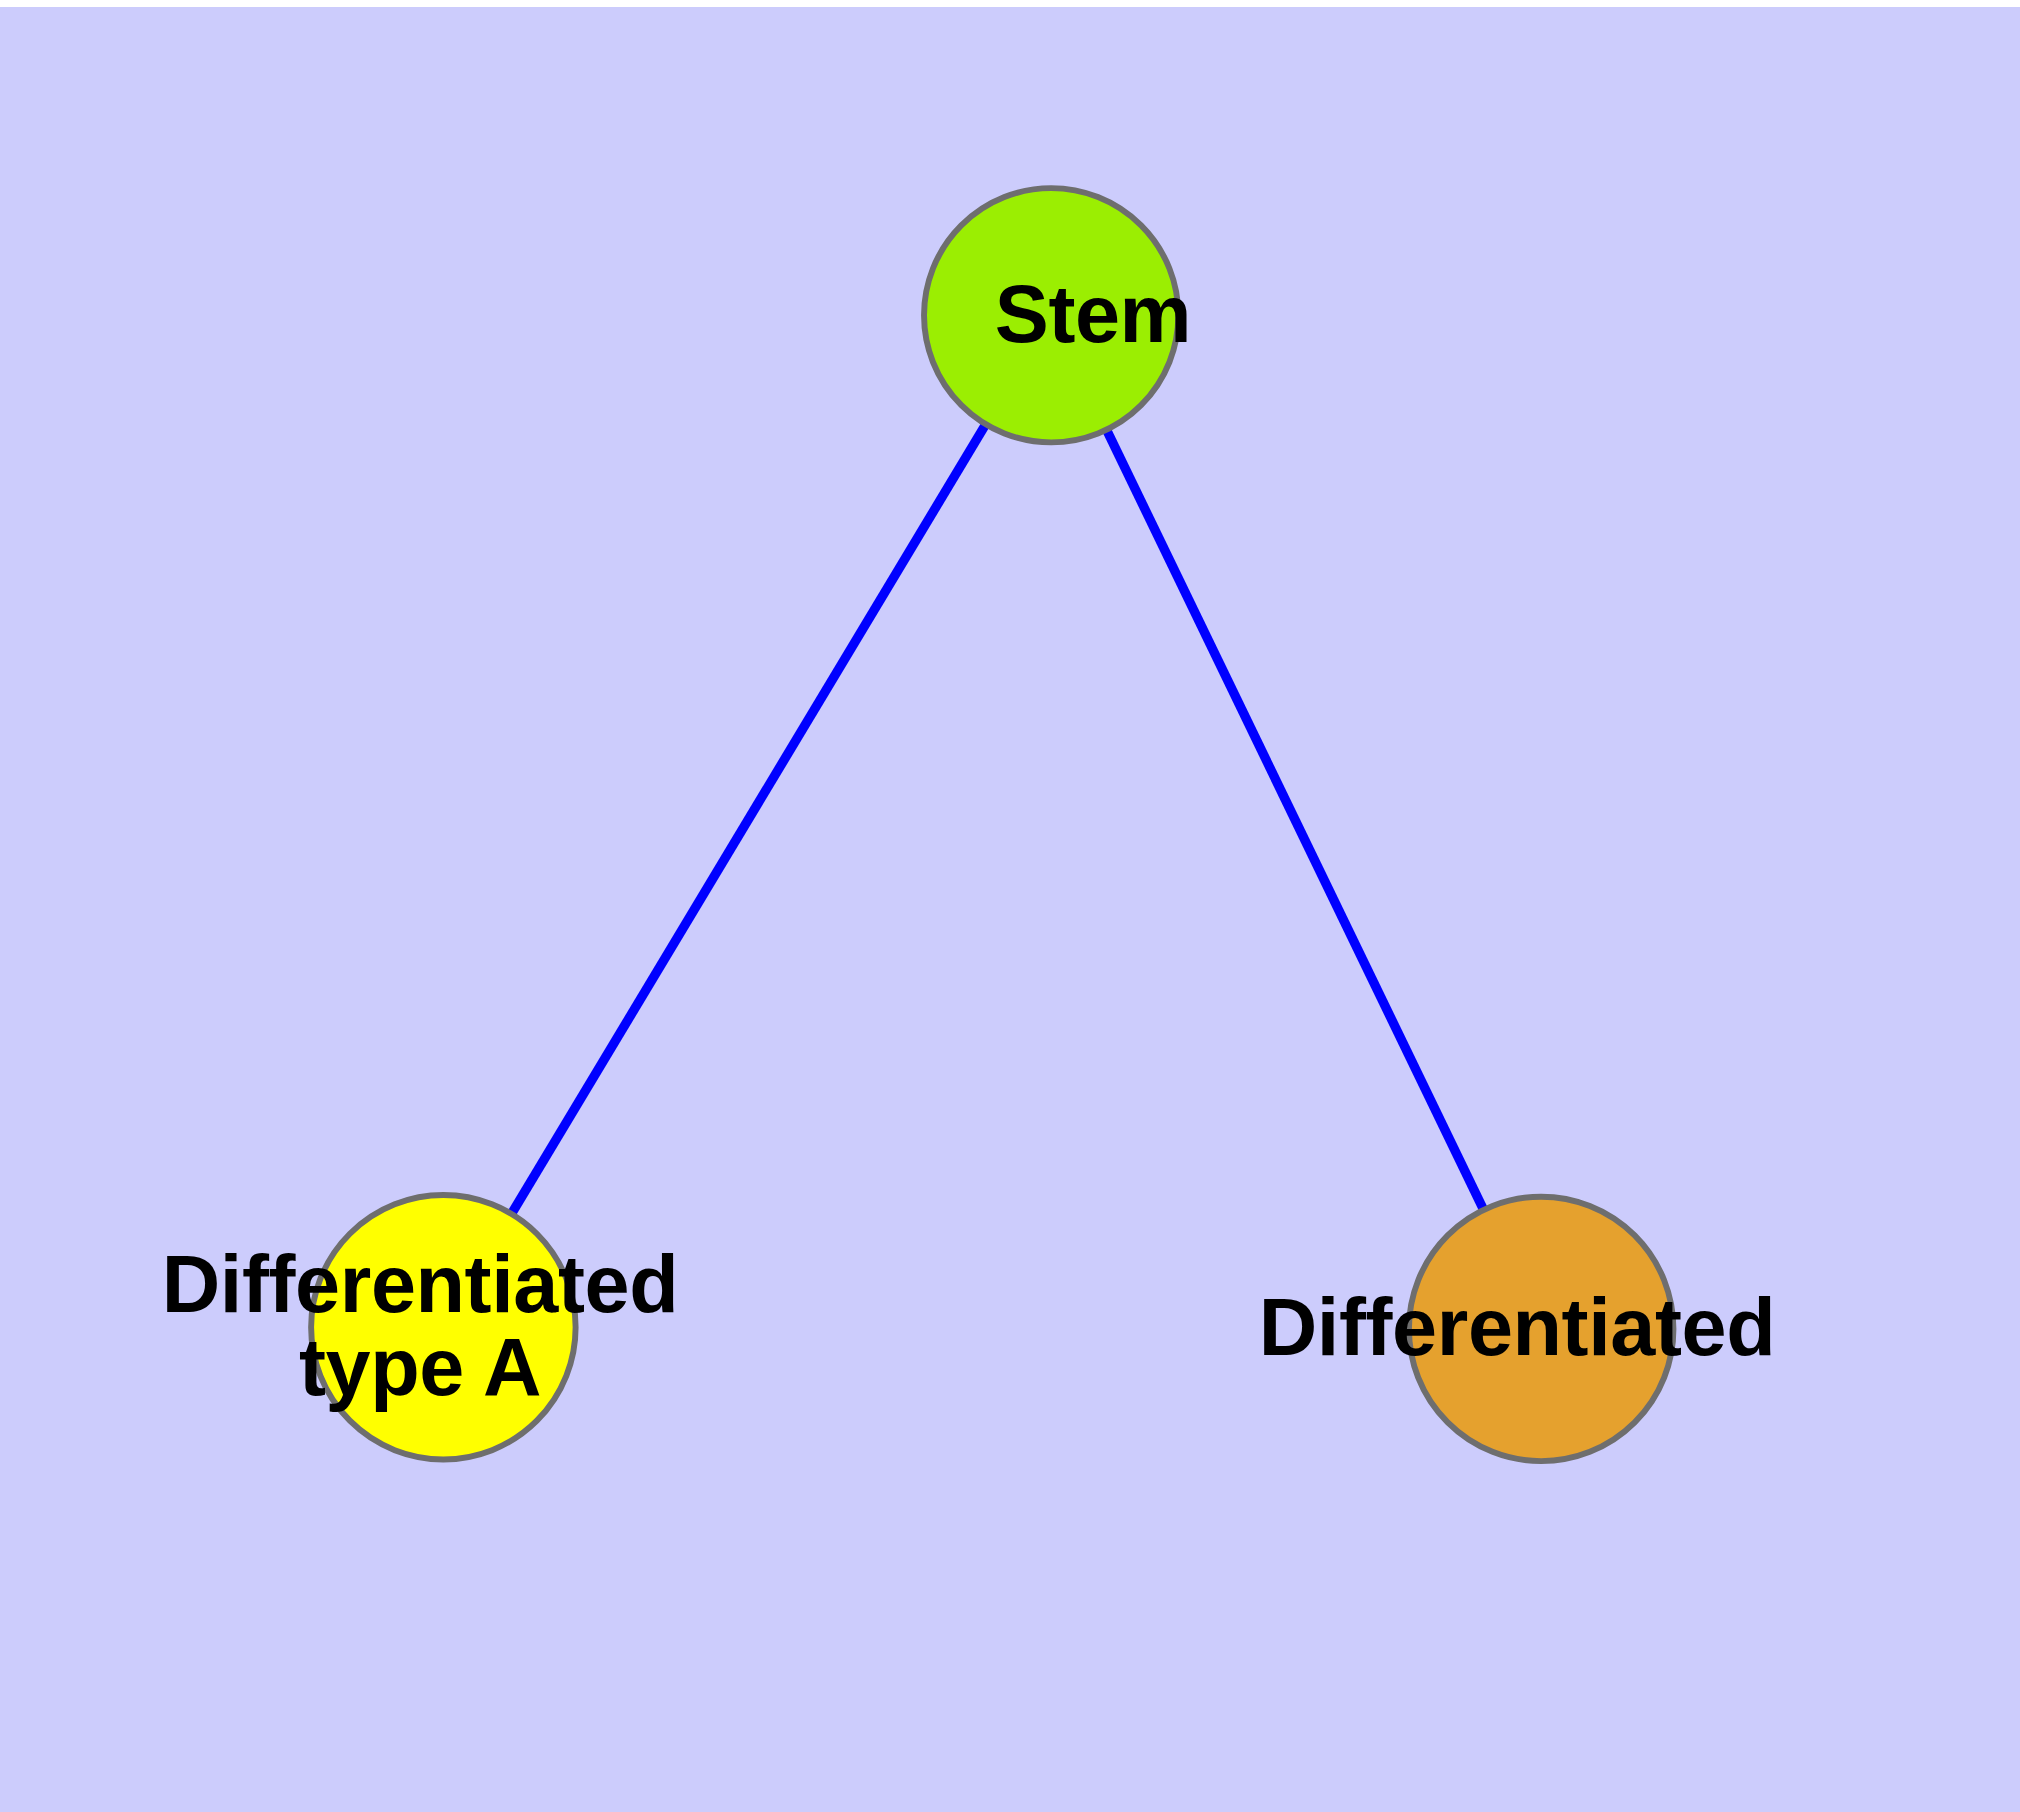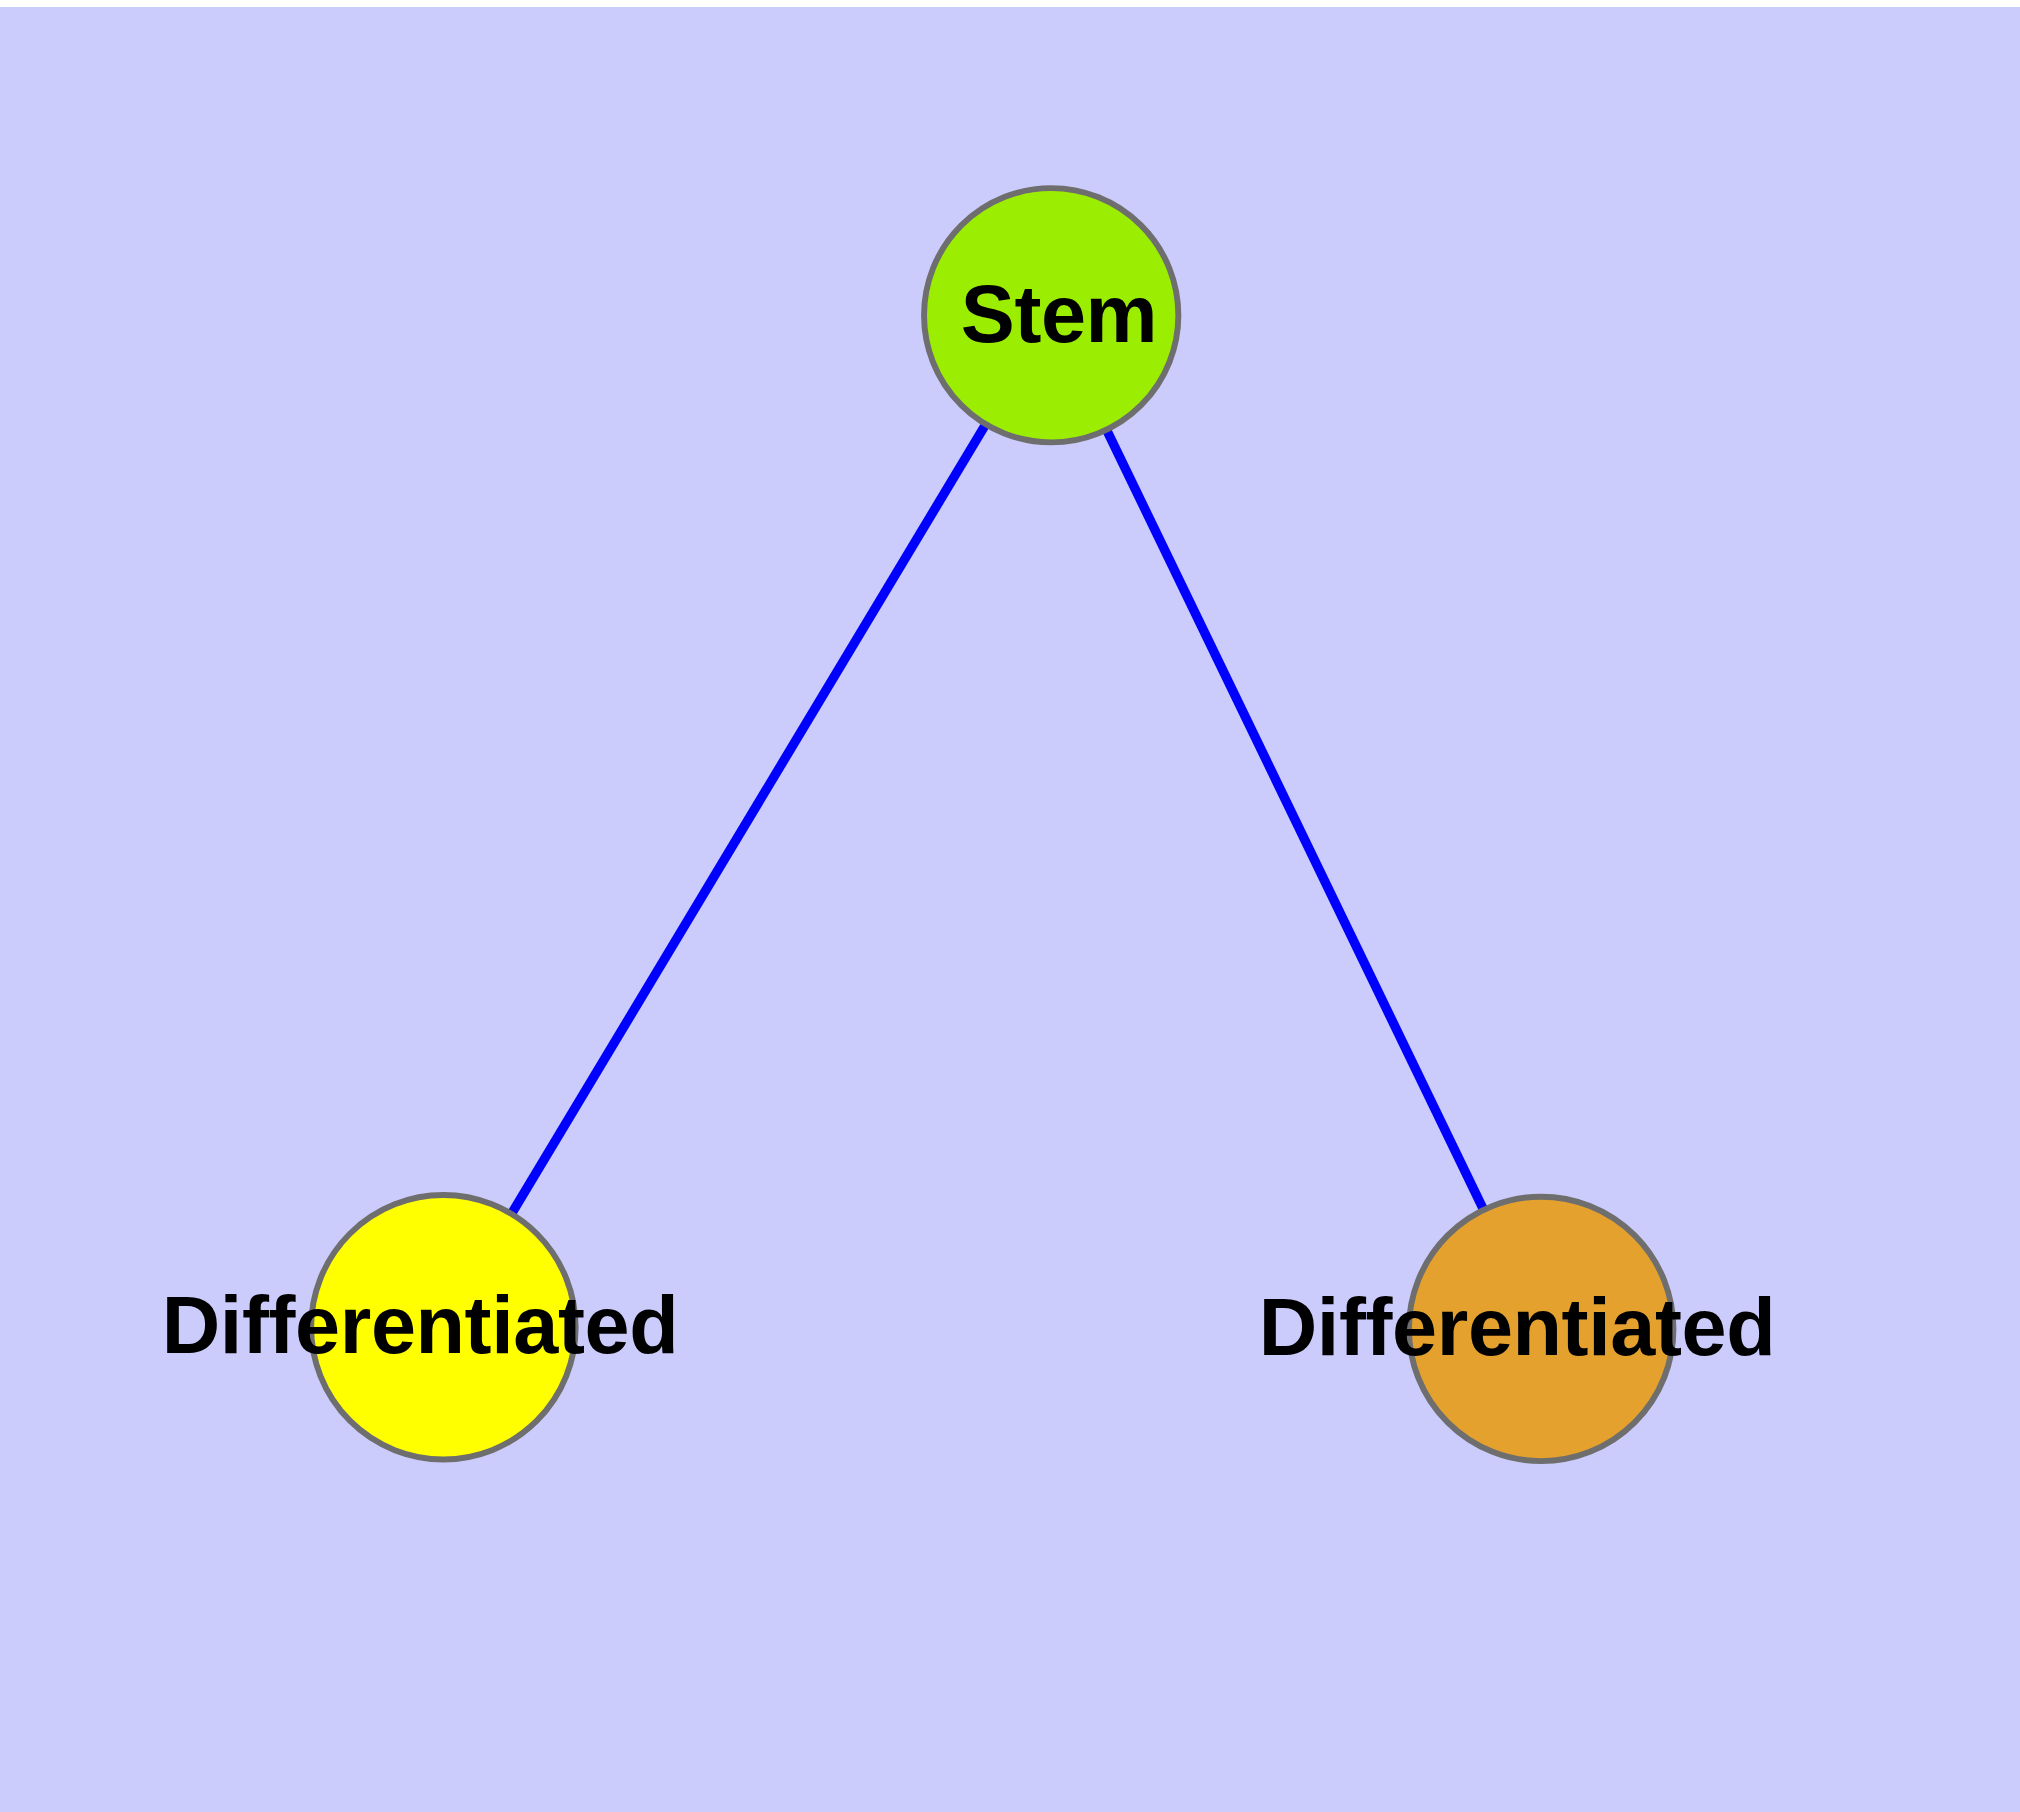--- a/index.html
+++ b/index.html
@@ -64,19 +64,19 @@
         <line x1="1240" y1="372" x2="1818" y2="1568" stroke="#0000ff" stroke-width="11" stroke-linecap="butt"></line>
       </g>
     <g id="node-layer">
         <circle cx="1240" cy="372" r="150" fill="#9bee02" stroke="#6e6e6e" stroke-width="7"></circle>
         <circle cx="523" cy="1566" r="156" fill="#ffff00" stroke="#6e6e6e" stroke-width="7"></circle>
         <circle cx="1818" cy="1568" r="156" fill="#e5a12e" stroke="#6e6e6e" stroke-width="7"></circle>
       </g>
   </svg>
 
   <div id="label-layer">
-      <div class="node-label" style="left: 1059px; top: 315px; font-size: 81px; color: rgb(0, 0, 0); font-weight: bold;"><div>Stem</div></div>
-      <div class="node-label" style="left: 420px; top: 1326px; font-size: 81px; color: rgb(0, 0, 0); font-weight: bold;"><div>Differentiated</div></div>
+      <div class="node-label" style="left: 1093px; top: 315px; font-size: 81px; color: rgb(0, 0, 0); font-weight: bold;"><div>Stem</div></div>
+      <div class="node-label" style="left: 420px; top: 1326px; font-size: 81px; color: rgb(0, 0, 0); font-weight: bold;"><div>Differentiated</div><div>type A</div></div>
       <div class="node-label" style="left: 1517px; top: 1328px; font-size: 81px; color: rgb(0, 0, 0); font-weight: bold;"><div>Differentiated</div></div>
     </div>
 
 </div>
 
 
 </body></html>

